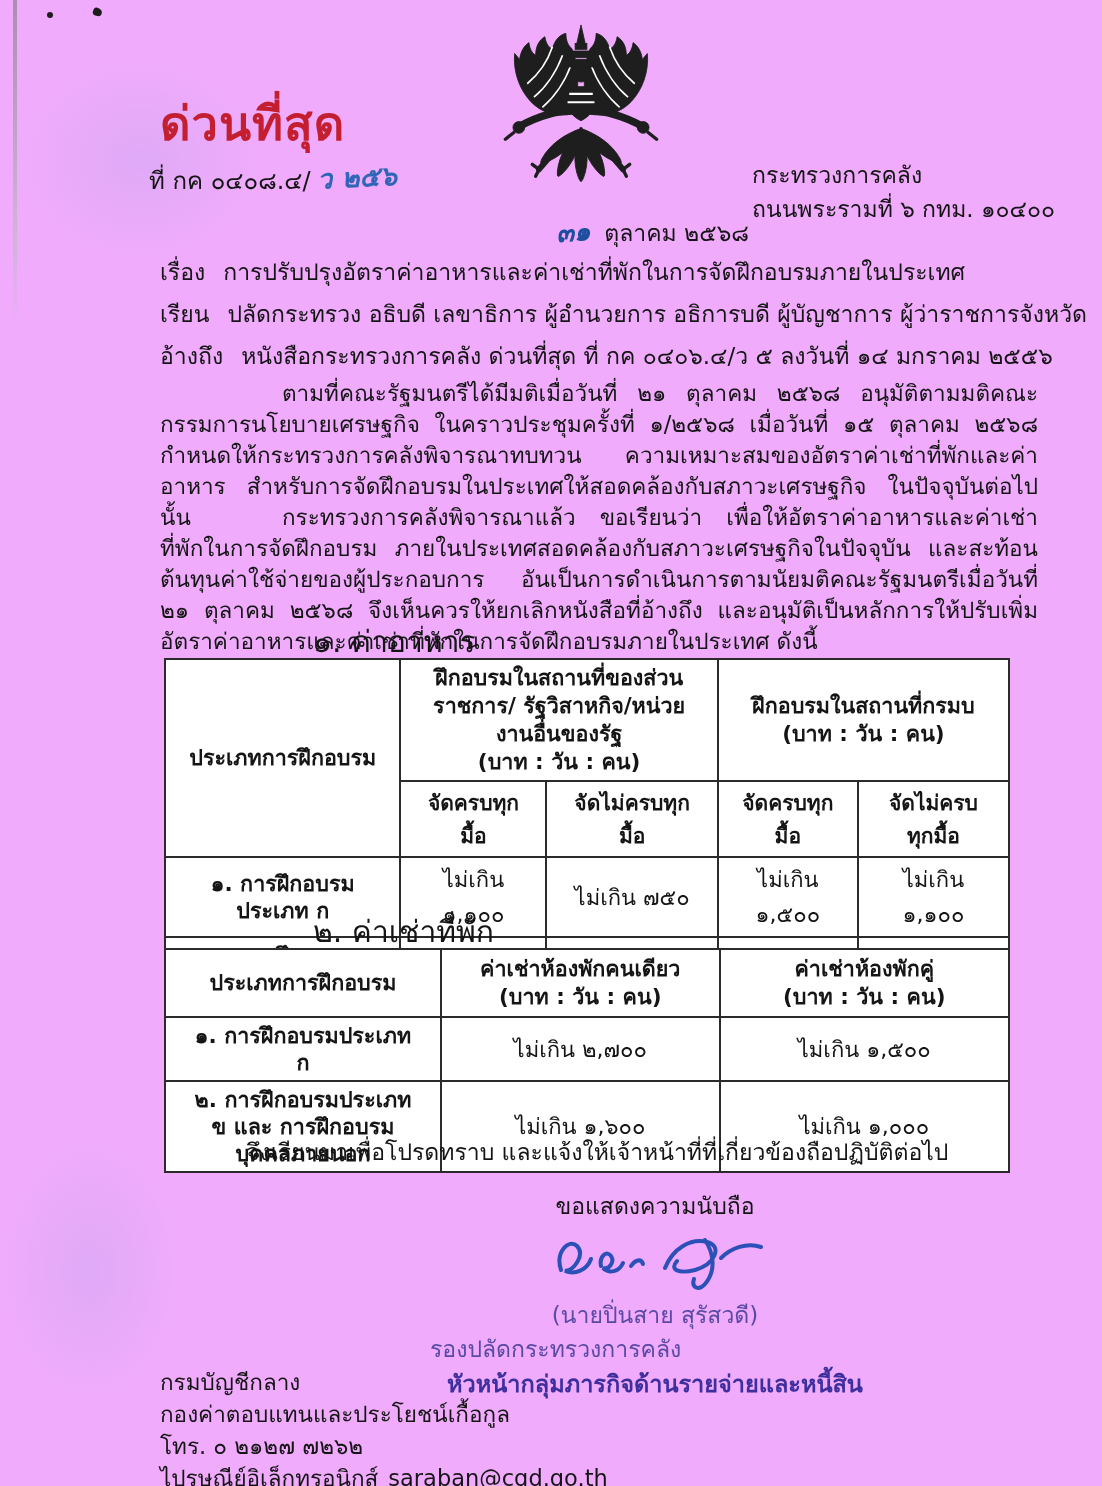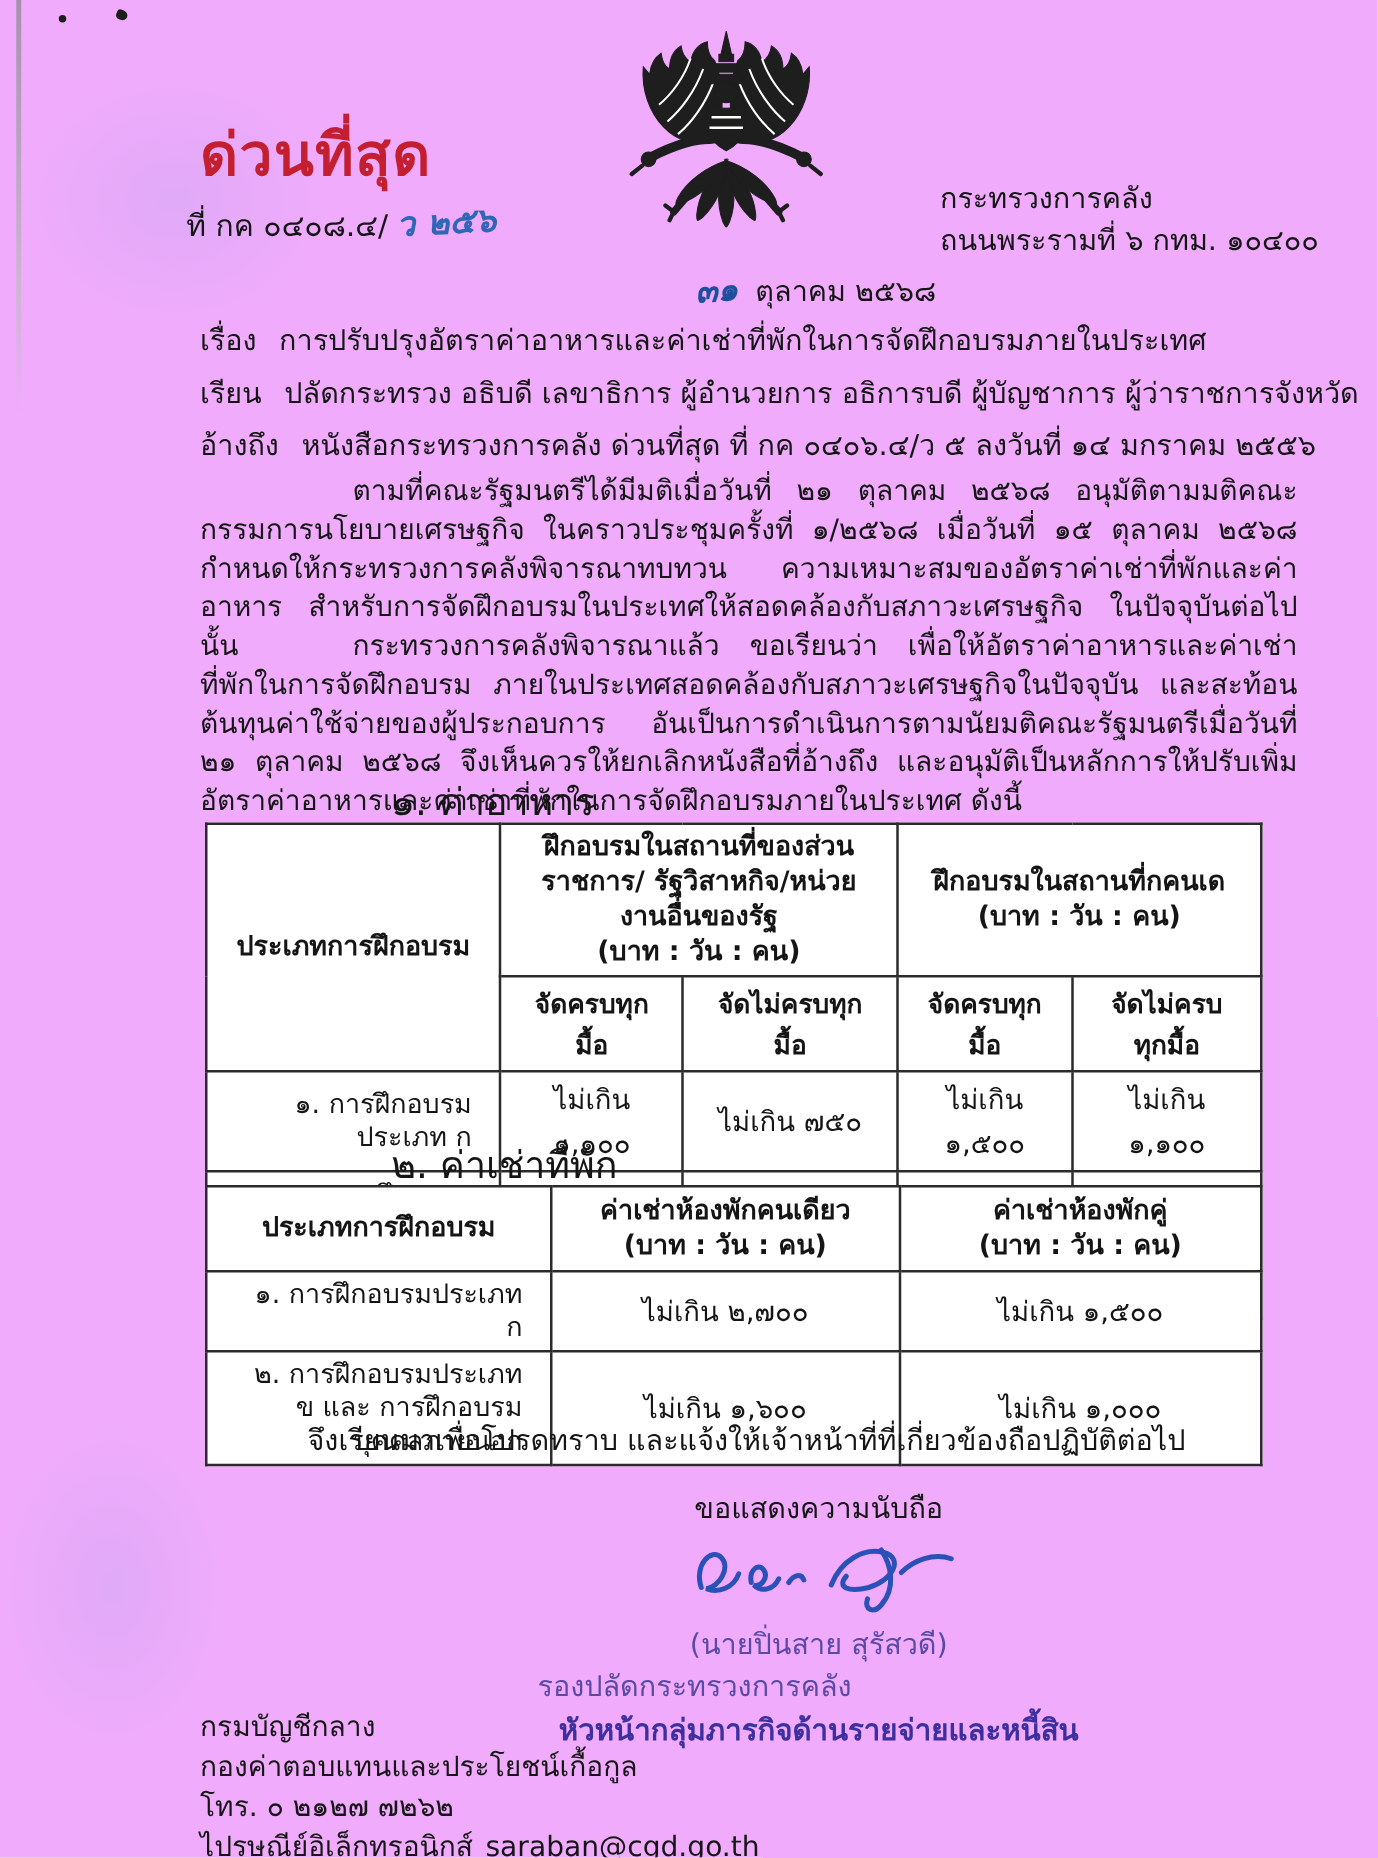--- a/index.html
+++ b/index.html
@@ -10,37 +10,37 @@
   }
   .abs{position:absolute;}
   
   .scan-edge{left:13px;top:0;width:4px;height:330px;background:linear-gradient(#7e8287,#b9bcbf 70%,rgba(185,188,191,0));opacity:.65;}
   .speck{background:#1d1d1d;border-radius:50%;}
   .smudge{border-radius:50%;background:radial-gradient(closest-side,rgba(120,160,215,.14),rgba(120,160,215,0));}
   
   .urgent{left:160px;top:86px;font-size:47px;font-weight:bold;color:#c41f30;letter-spacing:1px;}
   .docno{left:149px;top:158px;font-size:24px;white-space:nowrap;}
   .docno .hand{display:inline-block;color:#2f66b8;font-style:italic;font-weight:bold;font-size:27px;transform:rotate(-3deg) translateY(-2px);margin-left:6px;}
-  .ministry{left:752px;top:142px;font-size:23px;line-height:34px;}
+  .ministry{left:752px;top:158px;font-size:23px;line-height:34px;}
   .dateline{left:556px;top:211px;font-size:23px;white-space:nowrap;}
   .dateline .hand{display:inline-block;color:#1d4f9e;font-style:italic;font-weight:bold;font-size:26px;transform:rotate(-4deg);margin-right:14px;}
   
   .metaline{left:160px;font-size:23px;white-space:nowrap;}
   .metaline .lbl{margin-right:18px;}
   
   .para{left:160px;width:878px;font-size:22.5px;line-height:31px;text-align:justify;text-indent:122px;}
   .secttl{left:283px;font-size:30px;margin-left:30px;}
   
   table.rates{border-collapse:collapse;table-layout:fixed;background:#fff;}
   table.rates td,table.rates th{border:2px solid #2b2b2b;padding:4px 22px;vertical-align:middle;}
   .t1{left:164px;top:658px;width:846px;}
   .t2{left:164px;top:948px;width:846px;}
   .hc{font-weight:bold;text-align:center;font-size:21.5px;line-height:28px;}
   .sub{font-weight:bold;text-align:center;font-size:21px;padding:6px 2px;}
-  .rowlbl{font-size:21.5px;text-align:right;padding:8px 6px 8px 10px;line-height:27px;font-weight:normal;border-radius:15px;}
+  .rowlbl{font-size:21.5px;text-align:center;padding:8px 6px 8px 10px;line-height:27px;font-weight:bold;border-radius:15px;}
   .val{text-align:center;font-size:22px;}
   .t1 .r1 td{height:44px;}
   .t1 .r2 td{height:62px;}
   .t2 .hr td{height:58px;}
   .t2 .r1 td{height:42px;}
   .t2 .r2 td{height:62px;}
   
   .closing{left:160px;width:878px;font-size:23px;text-indent:86px;}
   .salut{left:480px;top:1188px;width:350px;text-align:center;font-size:23px;}
   .sig{left:545px;top:1226px;}
@@ -140,21 +140,21 @@
         <col style="width:17.9%">
       </colgroup>
     <tbody>
       <tr>
         <td rowspan="2" class="hc">ประเภทการฝึกอบรม</td>
         <td colspan="2" class="hc">
           <div>ฝึกอบรมในสถานที่ของส่วนราชการ/ รัฐวิสาหกิจ/หน่วยงานอื่นของรัฐ</div>
           <div>(บาท : วัน : คน)</div>
         </td>
         <td colspan="2" class="hc">
-          <div>ฝึกอบรมในสถานที่กคนเด</div>
+          <div>ฝึกอบรมในสถานที่กรมบ</div>
           <div>(บาท : วัน : คน)</div>
         </td>
       </tr>
       <tr>
         <td class="sub">จัดครบทุกมื้อ</td>
         <td class="sub">จัดไม่ครบทุกมื้อ</td>
         <td class="sub">จัดครบทุกมื้อ</td>
         <td class="sub">จัดไม่ครบทุกมื้อ</td>
       </tr>
       <tr class="r1">

